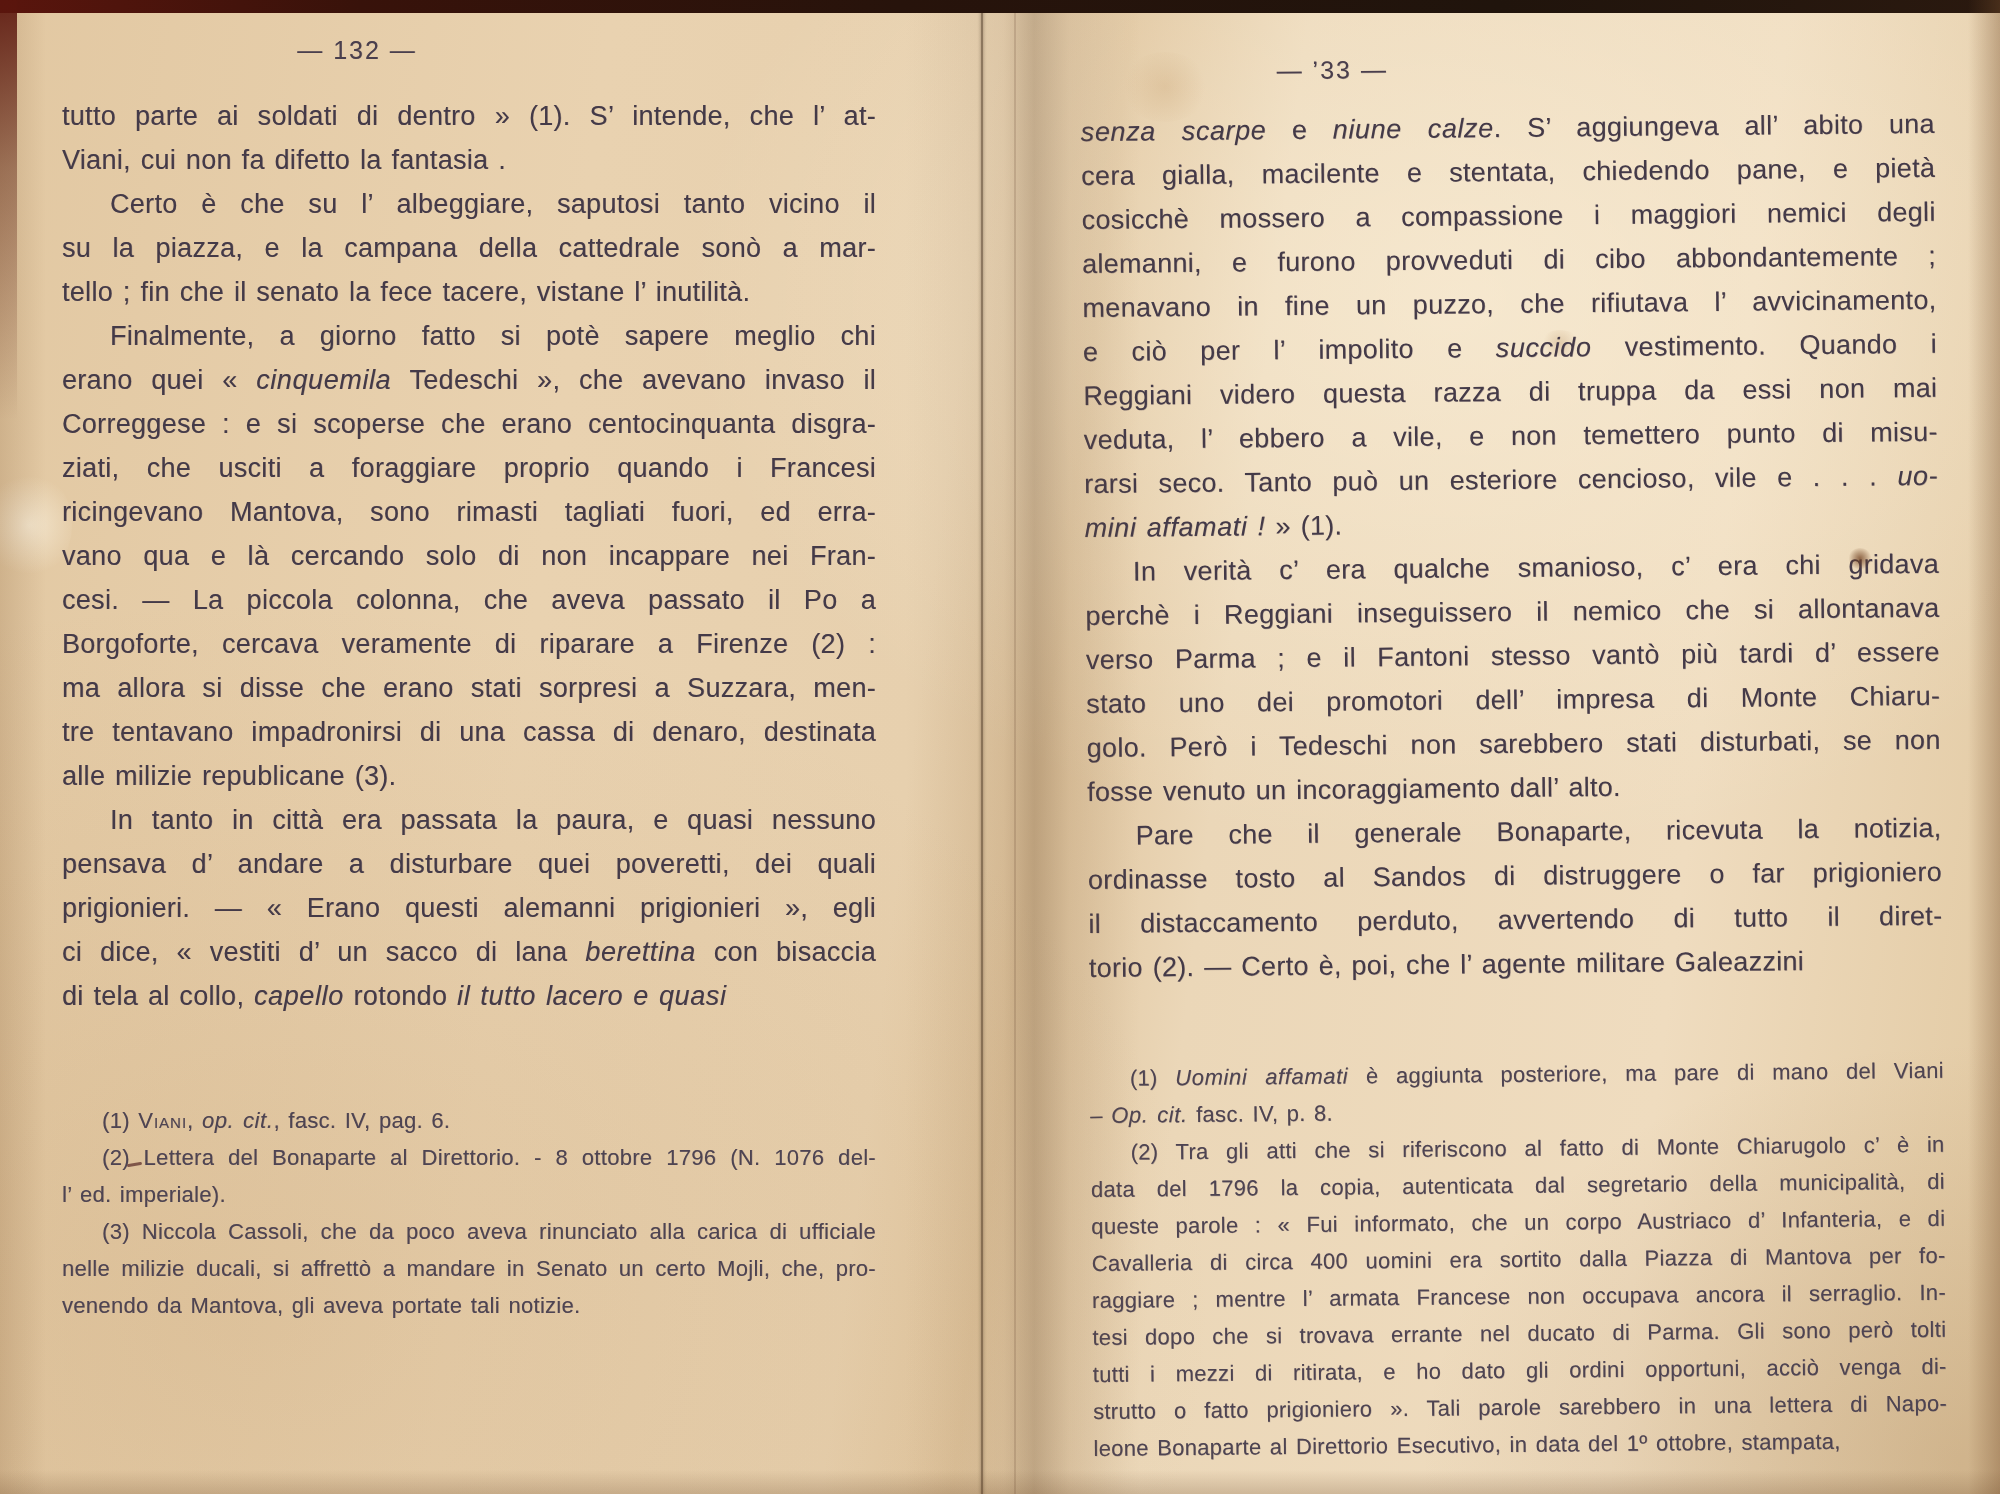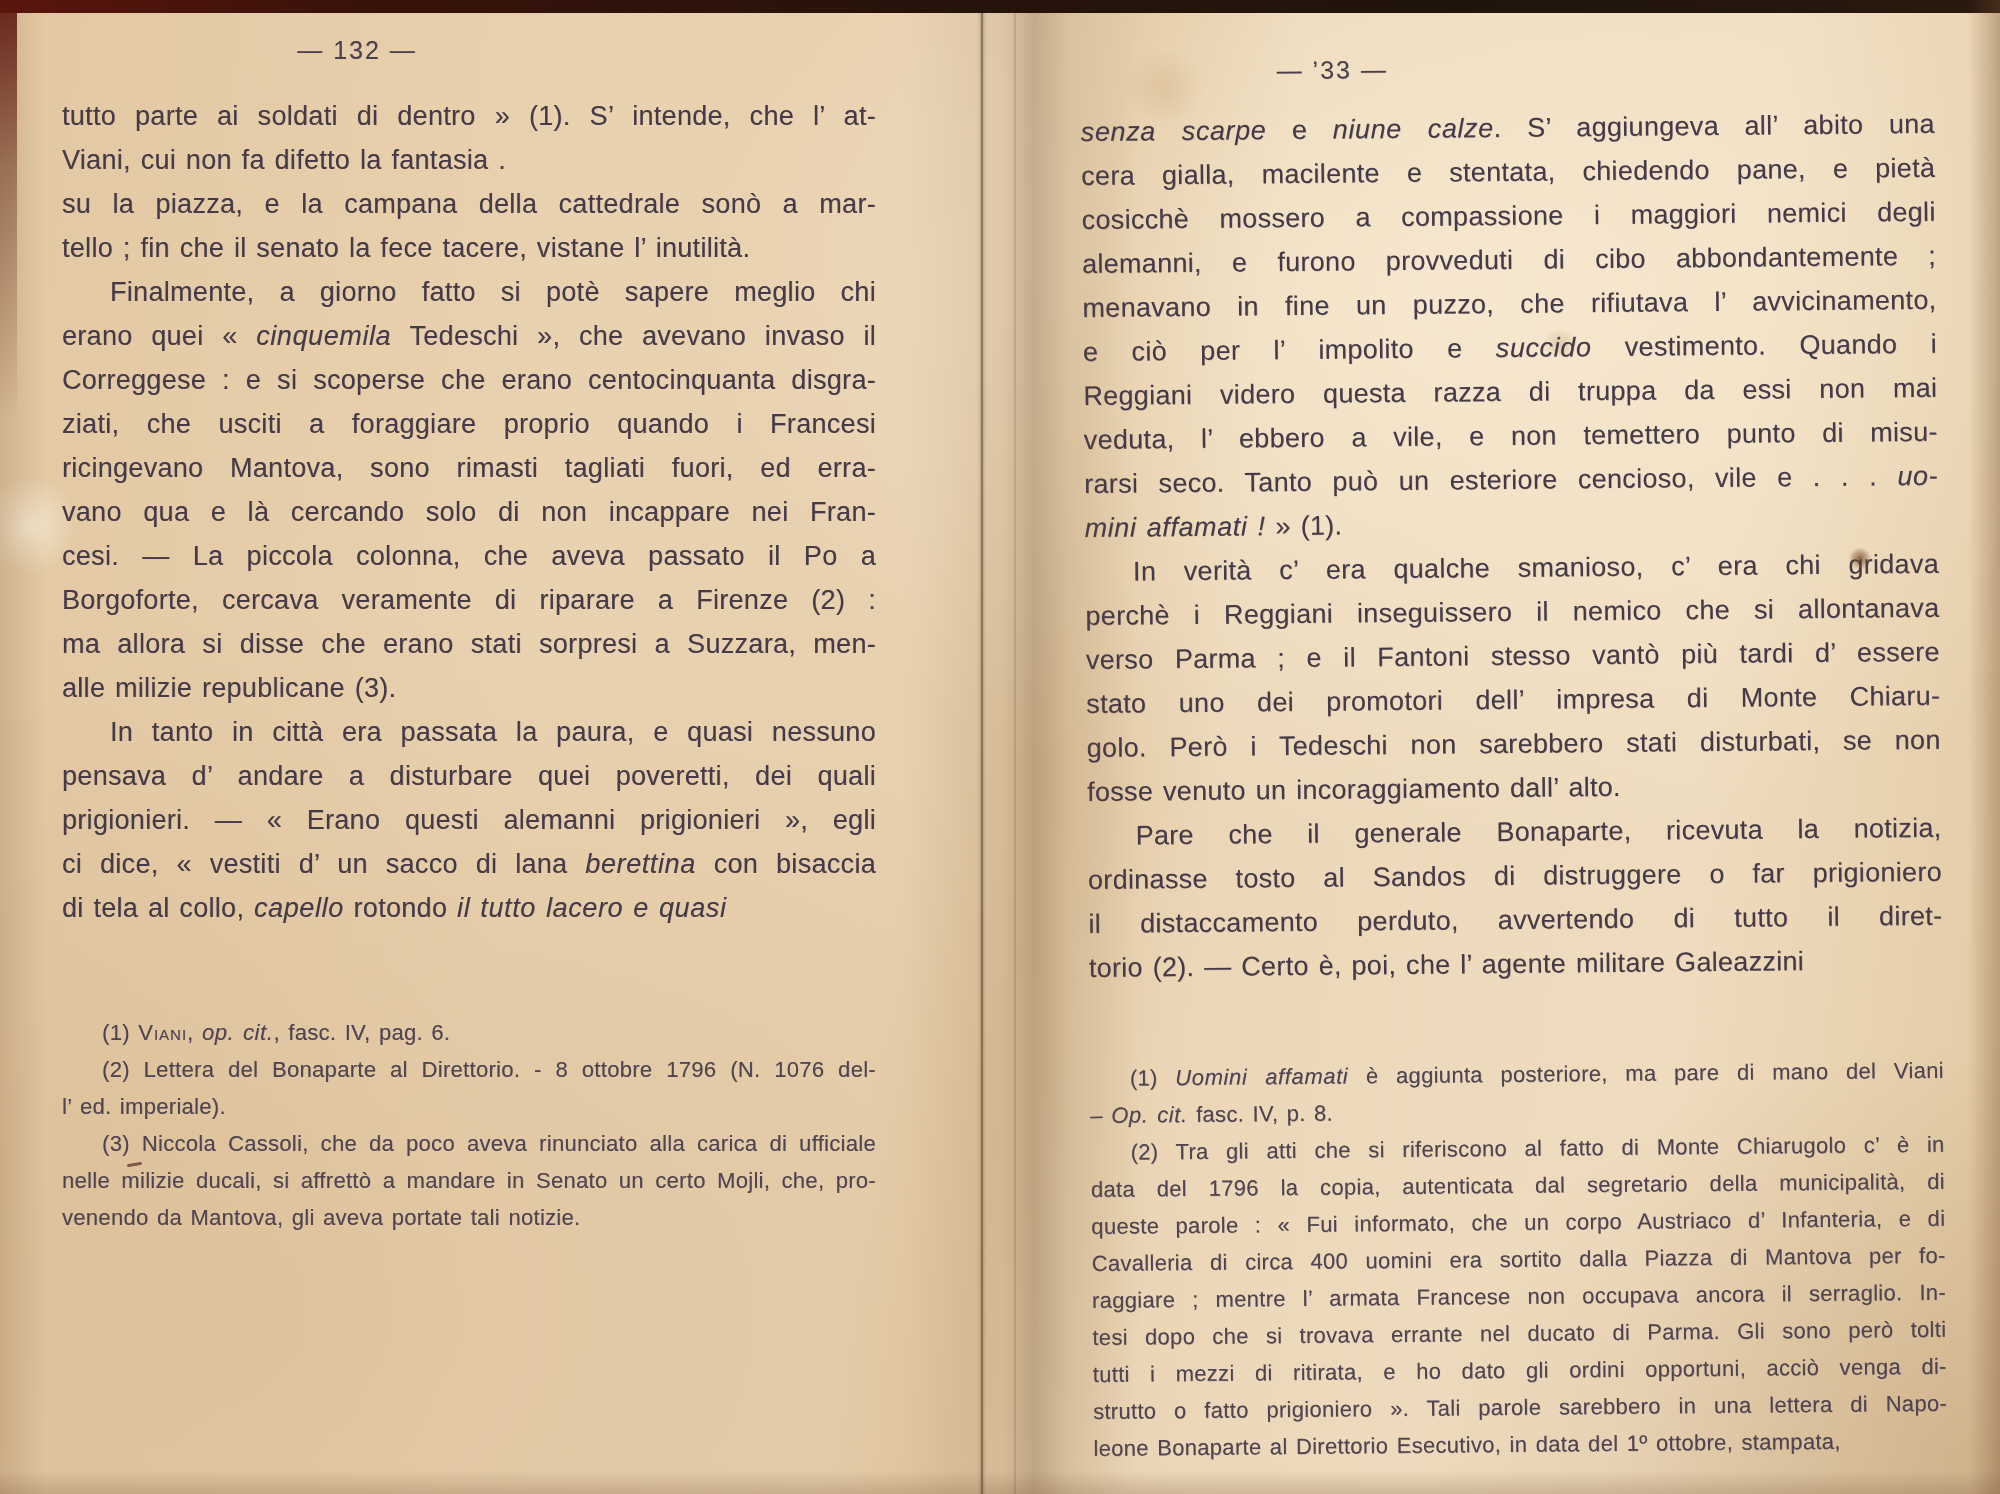--- a/index.html
+++ b/index.html
@@ -75,31 +75,33 @@
   <div class="stain-c"></div>
   <div class="stain-d"></div>
 
   <div class="page page-l">
     <div class="pageno">
       <span>— 132 —</span>
     </div>
     <div class="body">
         <div class="line">tutto parte ai soldati di dentro » (1). S’ intende, che l’ at-</div>
         <div class="line end">Viani, cui non fa difetto la fantasia .</div>
+        <div class="line ind">Certo è che su l’ albeggiare, saputosi tanto vicino il</div>
         <div class="line">su la piazza, e la campana della cattedrale sonò a mar-</div>
         <div class="line end">tello ; fin che il senato la fece tacere, vistane l’ inutilità.</div>
         <div class="line ind">Finalmente, a giorno fatto si potè sapere meglio chi</div>
         <div class="line">erano quei « <i>cinquemila</i> Tedeschi », che avevano invaso il</div>
         <div class="line">Correggese : e si scoperse che erano centocinquanta disgra-</div>
         <div class="line">ziati, che usciti a foraggiare proprio quando i Francesi</div>
         <div class="line">ricingevano Mantova, sono rimasti tagliati fuori, ed erra-</div>
         <div class="line">vano qua e là cercando solo di non incappare nei Fran-</div>
         <div class="line">cesi. — La piccola colonna, che aveva passato il Po a</div>
         <div class="line">Borgoforte, cercava veramente di riparare a Firenze (2) :</div>
         <div class="line">ma allora si disse che erano stati sorpresi a Suzzara, men-</div>
+        <div class="line">tre tentavano impadronirsi di una cassa di denaro, destinata</div>
         <div class="line end">alle milizie republicane (3).</div>
         <div class="line ind">In tanto in città era passata la paura, e quasi nessuno</div>
         <div class="line">pensava d’ andare a disturbare quei poveretti, dei quali</div>
         <div class="line">prigionieri. — « Erano questi alemanni prigionieri », egli</div>
         <div class="line">ci dice, « vestiti d’ un sacco di lana <i>berettina</i> con bisaccia</div>
         <div class="line end">di tela al collo, <i>capello</i> rotondo <i>il tutto lacero e quasi</i></div>
       </div>
     <div class="foot">
         <div class="line ind end">(1) <span class="sc">Viani</span>, <i>op. cit.</i>, fasc. IV, pag. 6.</div>
         <div class="line ind">(2) Lettera del Bonaparte al Direttorio. - 8 ottobre 1796 (N. 1076 del-</div>

